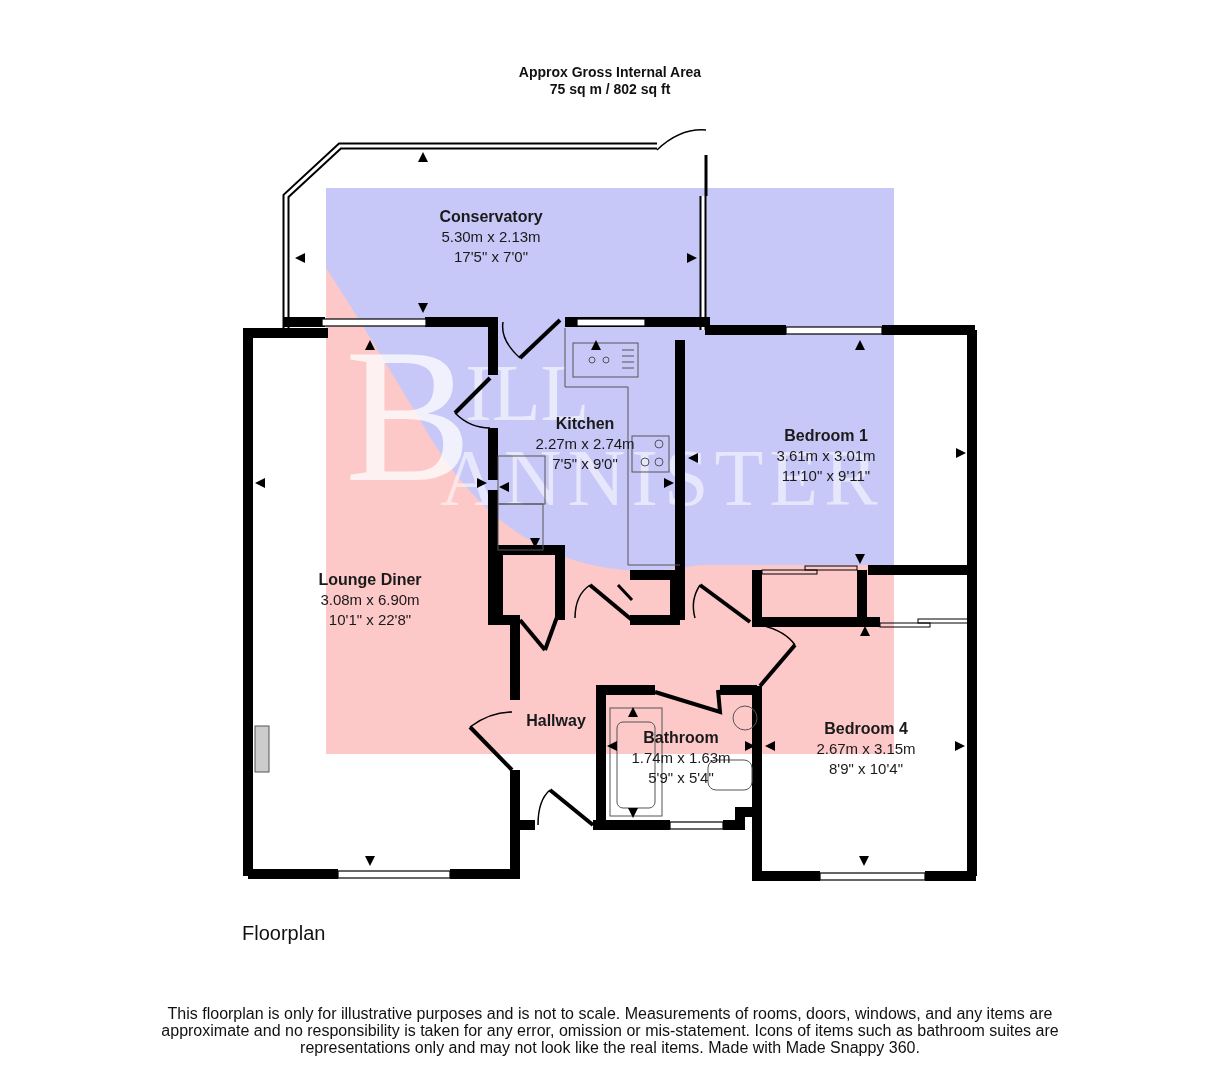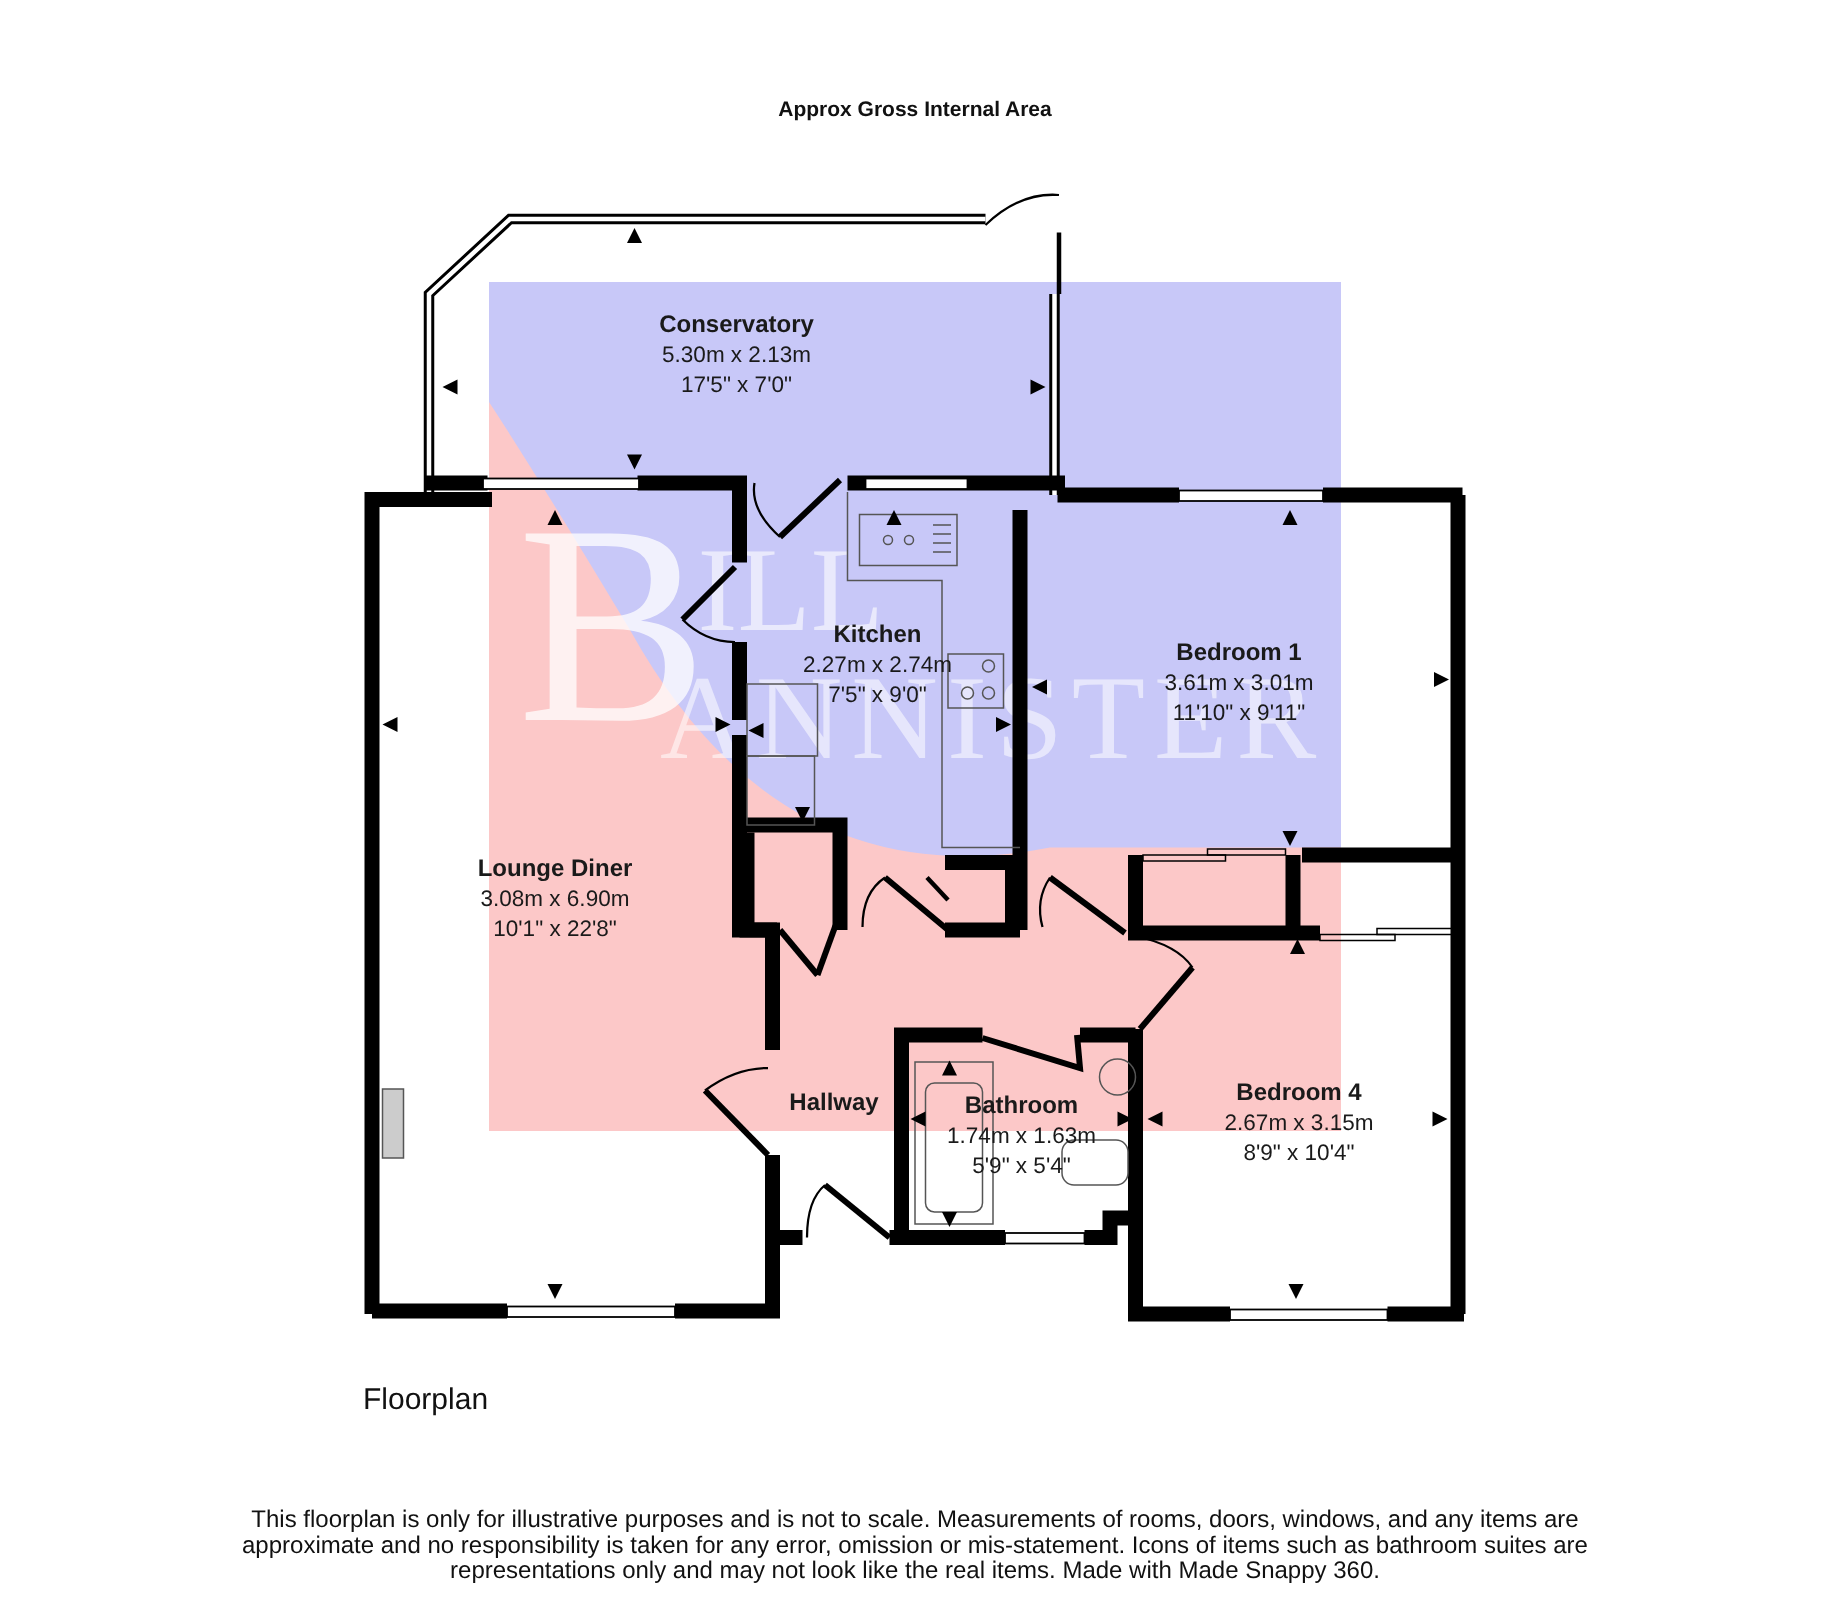--- a/index.html
+++ b/index.html
@@ -9,20 +9,21 @@
   .room-label{position:absolute;text-align:center;font-size:15px;line-height:20px;color:#1a1a1a;white-space:nowrap;transform:translateX(-50%);}
   .room-label .name{font-weight:bold;font-size:16px;}
   .floor-title{position:absolute;left:242px;top:922px;font-size:20px;color:#111;}
   .disclaimer{position:absolute;left:150px;top:1005px;width:920px;text-align:center;font-size:16px;line-height:17px;color:#111;}
 </style>
 </head>
 <body>
 
 <div class="header">
   <div>Approx Gross Internal Area</div>
+  <div>75 sq m / 802 sq ft</div>
 </div>
 
 <svg class="plan" width="1220" height="1080" viewBox="0 0 1220 1080">
 
   <g>
     <rect x="326" y="188" width="568" height="566" fill="#fcc8c8"></rect>
     <clipPath id="wmclip">
         <rect x="326" y="188" width="568" height="566"></rect>
       </clipPath>
     <g clip-path="url(#wmclip)">
@@ -180,21 +181,21 @@
 <div class="room-label" style="left:826px;top:426px;">
   <div class="name">Bedroom 1</div>
   <div>3.61m x 3.01m</div>
   <div>11'10" x 9'11"</div>
 </div>
 <div class="room-label" style="left:370px;top:570px;text-align:center;">
   <div class="name">Lounge Diner</div>
   <div>3.08m x 6.90m</div>
   <div>10'1" x 22'8"</div>
 </div>
-<div class="room-label" style="left:556px;top:726px;">
+<div class="room-label" style="left:556px;top:711px;">
   <div class="name">Hallway</div>
 </div>
 <div class="room-label" style="left:681px;top:728px;">
   <div class="name">Bathroom</div>
   <div>1.74m x 1.63m</div>
   <div>5'9" x 5'4"</div>
 </div>
 <div class="room-label" style="left:866px;top:719px;">
   <div class="name">Bedroom 4</div>
   <div>2.67m x 3.15m</div>

